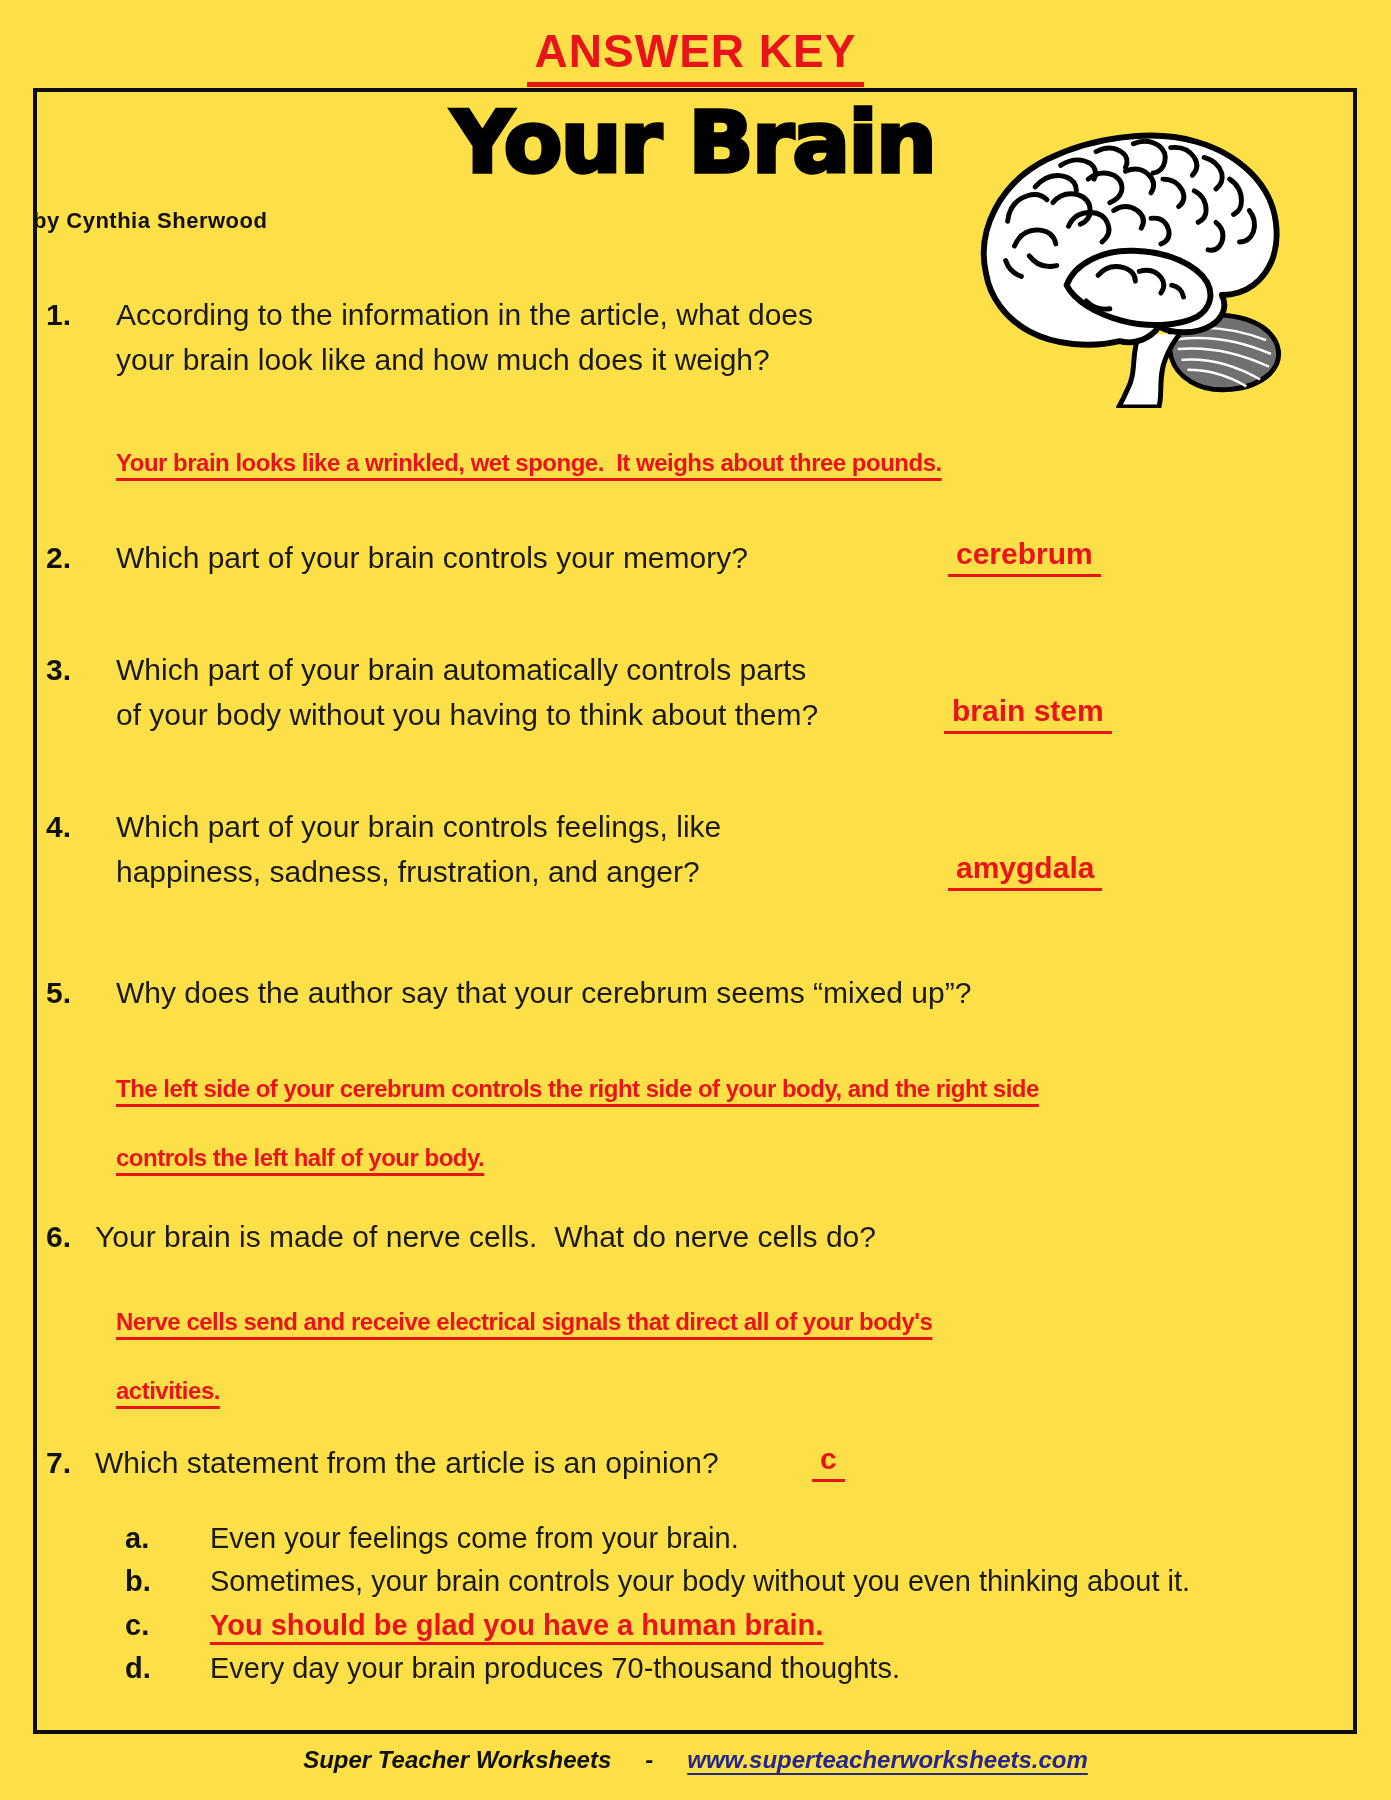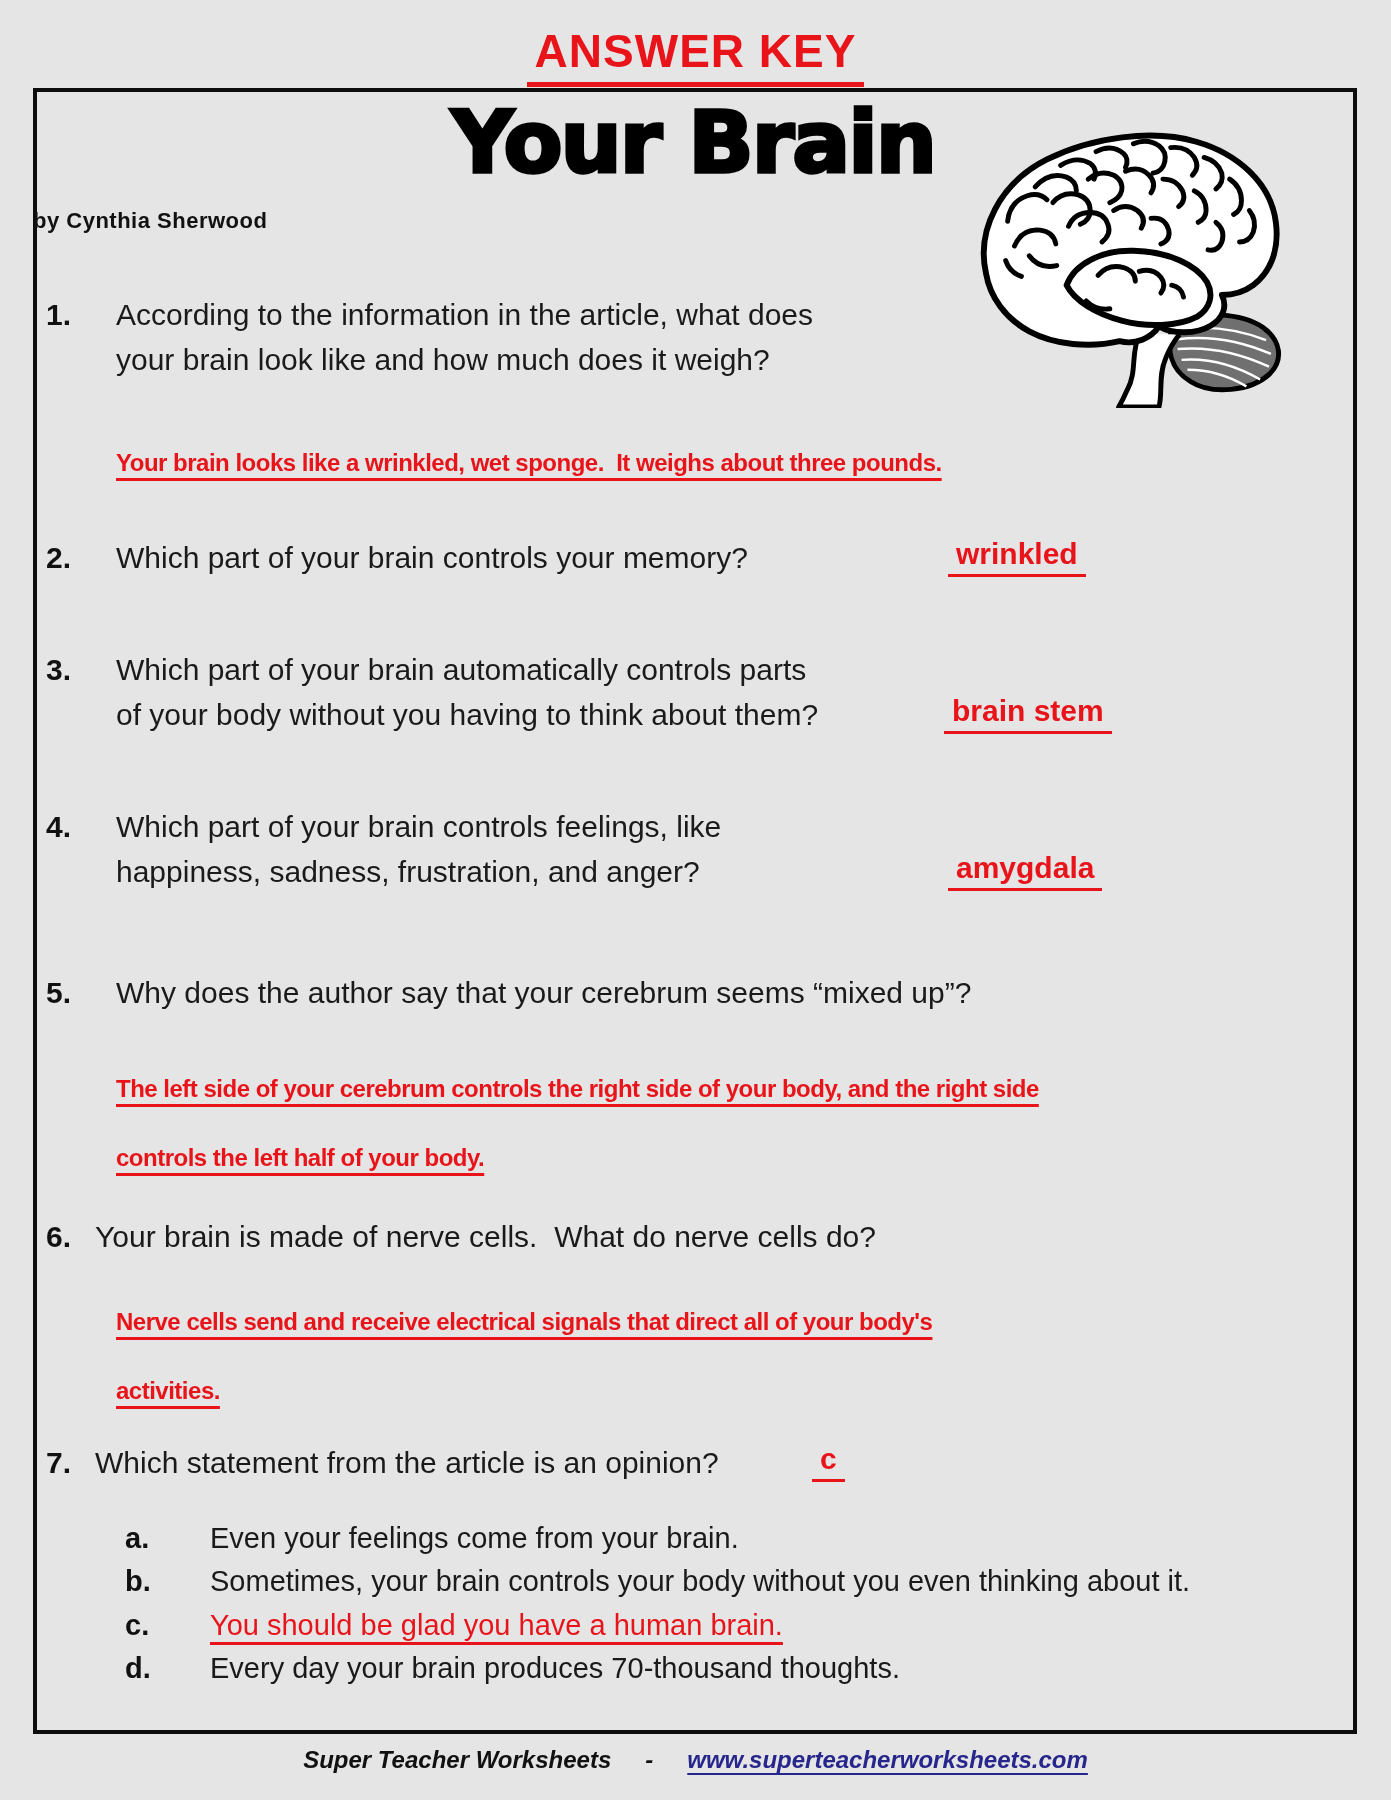--- a/index.html
+++ b/index.html
@@ -4,21 +4,21 @@
 <style>
   :root{
     --red:#e8141a;
     --navy:#26268c;
     --ink:#1a1a1a;
   }
   html,body{margin:0;padding:0;background:#ffffff;}
   .page{
     position:relative;
     width:1391px;height:1800px;
-    background:#e5e5e5;
+    background:#fde047;
     font-family:"Liberation Sans", sans-serif;
     color:var(--ink);
     overflow:hidden;
   }
   .answer-key{
     position:absolute;top:24px;left:0;right:0;
     margin:0 auto;width:fit-content;
     font-size:46px;font-weight:bold;letter-spacing:1px;
     color:var(--red);
     border-bottom:5px solid var(--red);
@@ -52,21 +52,21 @@
   }
   .blank{
     position:absolute;
     font-size:30px;font-weight:bold;color:var(--red);
     border-bottom:3px solid var(--red);
     padding:0 8px 3px 8px;white-space:pre;
   }
   .choice-letter{position:absolute;font-size:29px;font-weight:bold;color:#111;white-space:pre;}
   .choice-text{position:absolute;font-size:29px;color:var(--ink);white-space:pre;}
   .choice-text.correct{
-    color:var(--red);font-weight:normal;
+    color:var(--red);font-weight:bold;
     text-decoration:underline;text-decoration-thickness:2.5px;text-underline-offset:7px;
   }
   .footer{
     position:absolute;left:0;top:1746px;width:1391px;
     display:flex;justify-content:center;align-items:baseline;gap:34px;
     font-size:24px;font-weight:bold;font-style:italic;
   }
   .footer .brand{color:#111;}
   .footer .sep{color:#111;}
   .footer .url{
@@ -138,21 +138,21 @@
     <div class="qline">your brain look like and how much does it weigh?</div>
   </div>
   <div class="ablock" style="left:116px;top:416px">
     <div class="ansline">Your brain looks like a wrinkled, wet sponge.  It weighs about three pounds.</div>
   </div>
 
   <div class="qnum" style="left:46px;top:535px">2.</div>
   <div class="qblock" style="left:116px;top:535px">
     <div class="qline">Which part of your brain controls your memory?</div>
   </div>
-  <div class="blank" style="left:948px;top:537px">wrinkled</div>
+  <div class="blank" style="left:948px;top:537px">cerebrum</div>
 
   <div class="qnum" style="left:46px;top:647px">3.</div>
   <div class="qblock" style="left:116px;top:647px">
     <div class="qline">Which part of your brain automatically controls parts</div>
     <div class="qline">of your body without you having to think about them?</div>
   </div>
   <div class="blank" style="left:944px;top:694px">brain stem</div>
 
   <div class="qnum" style="left:46px;top:804px">4.</div>
   <div class="qblock" style="left:116px;top:804px">

